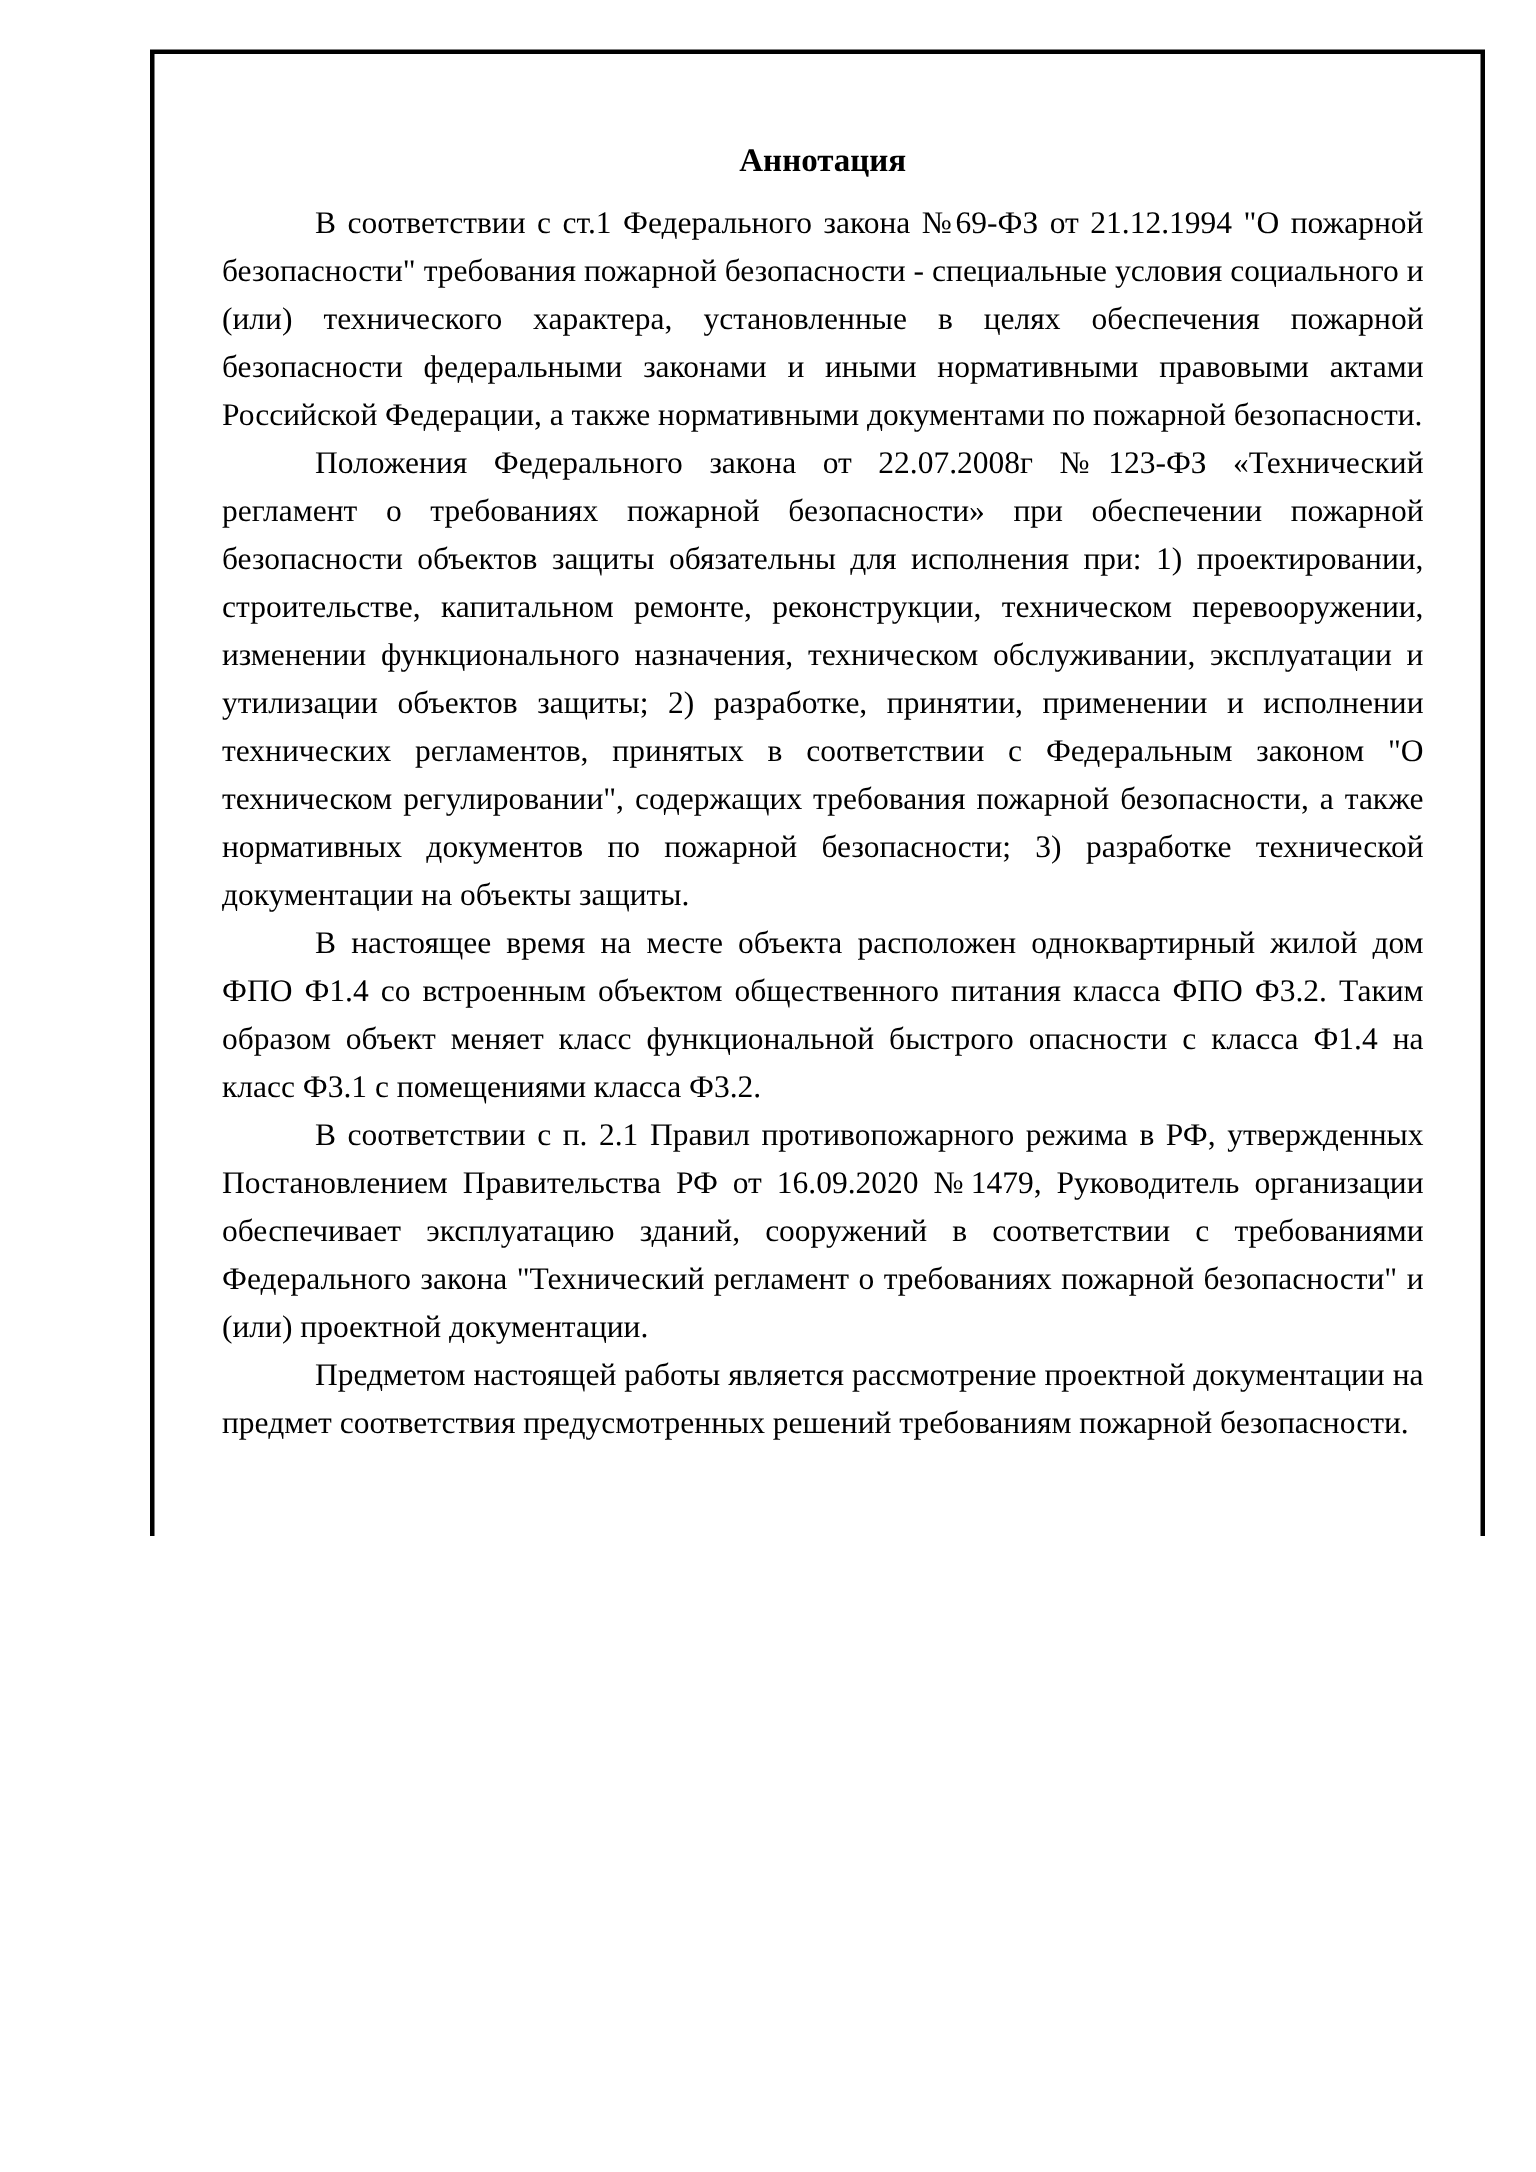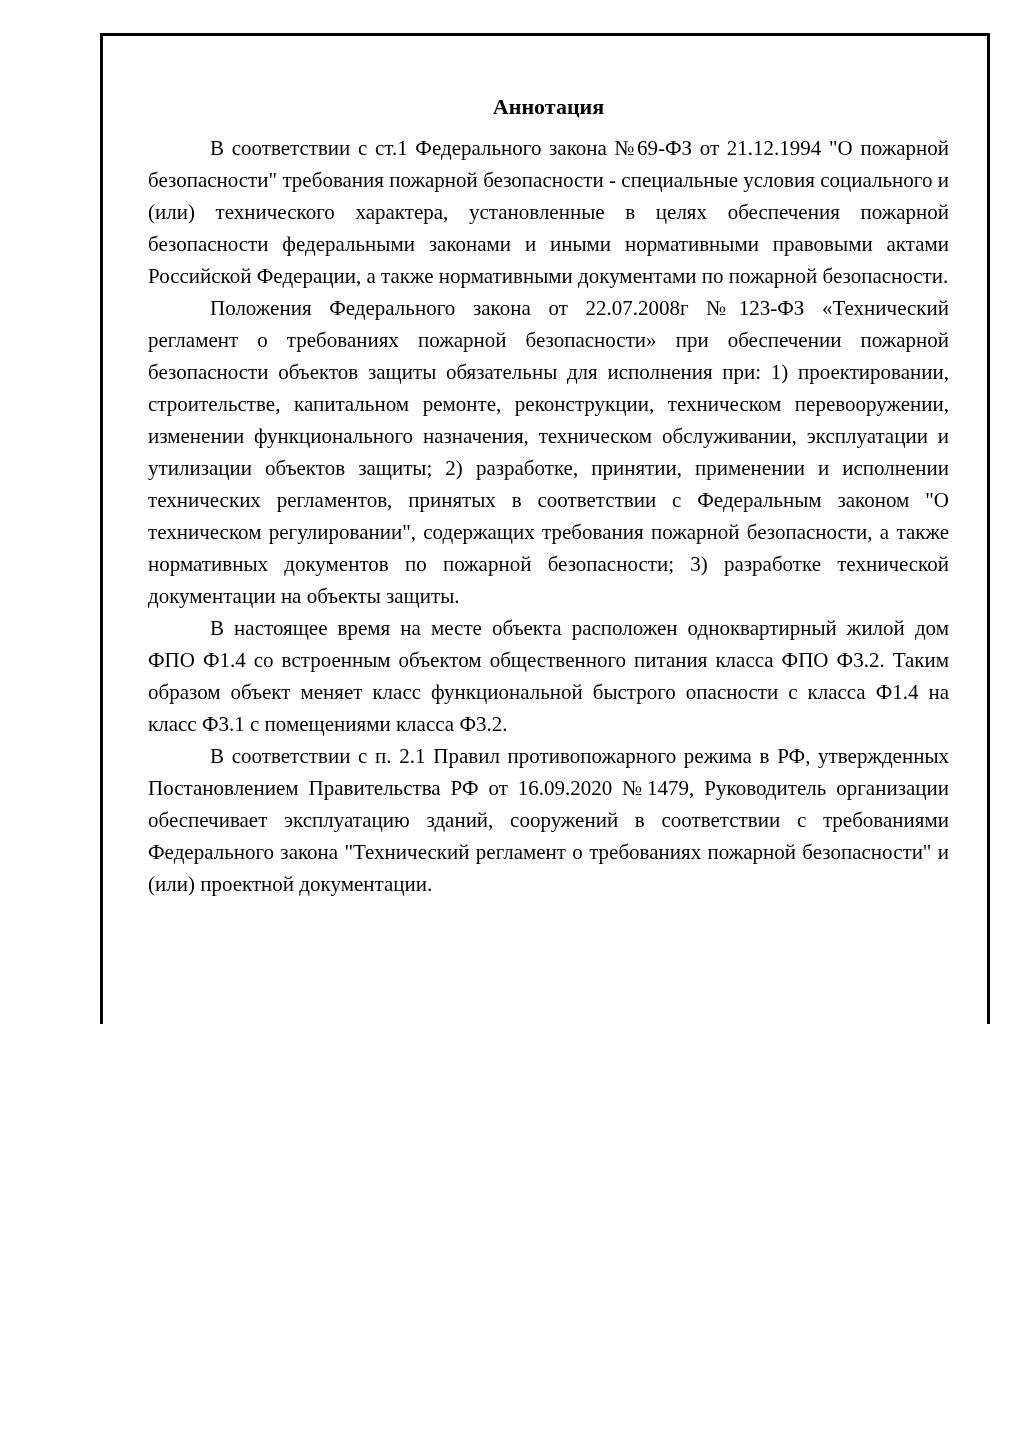--- a/index.html
+++ b/index.html
@@ -81,20 +81,21 @@
 
 <div class="page">
   <div class="frame">
 
     <div class="content">
       <h1 class="doc-heading">Аннотация</h1>
       <p class="para">В соответствии с ст.1 Федерального закона №69-ФЗ от 21.12.1994 "О пожарной безопасности" требования пожарной безопасности - специальные условия социального и (или) технического характера, установленные в целях обеспечения пожарной безопасности федеральными законами и иными нормативными правовыми актами Российской Федерации, а также нормативными документами по пожарной безопасности.</p>
       <p class="para">Положения Федерального закона от 22.07.2008г №123-ФЗ «Технический регламент о требованиях пожарной безопасности» при обеспечении пожарной безопасности объектов защиты обязательны для исполнения при: 1) проектировании, строительстве, капитальном ремонте, реконструкции, техническом перевооружении, изменении функционального назначения, техническом обслуживании, эксплуатации и утилизации объектов защиты; 2) разработке, принятии, применении и исполнении технических регламентов, принятых в соответствии с  Федеральным законом "О техническом регулировании", содержащих требования пожарной безопасности, а также нормативных документов по пожарной безопасности; 3) разработке технической документации на объекты защиты.</p>
       <p class="para">В настоящее время на месте объекта расположен одноквартирный жилой дом ФПО Ф1.4 со встроенным объектом общественного питания класса ФПО Ф3.2. Таким образом объект меняет класс функциональной быстрого опасности с класса Ф1.4 на класс Ф3.1 с помещениями класса Ф3.2.</p>
       <p class="para">В соответствии с п. 2.1 Правил противопожарного режима в РФ, утвержденных Постановлением Правительства РФ от 16.09.2020 №1479, Руководитель организации обеспечивает эксплуатацию зданий, сооружений в соответствии с требованиями Федерального закона "Технический регламент о требованиях пожарной безопасности" и (или) проектной документации.</p>
+      <p class="para">Предметом настоящей работы является рассмотрение проектной документации на предмет соответствия предусмотренных решений требованиям пожарной безопасности.</p>
     </div>
 
     <div class="titleblock">
 
       <div class="tb-cell" style="grid-column:1;grid-row:1;"></div>
       <div class="tb-cell" style="grid-column:2;grid-row:1;"></div>
       <div class="tb-cell" style="grid-column:3;grid-row:1;"></div>
       <div class="tb-cell" style="grid-column:4;grid-row:1;"></div>
       <div class="tb-cell" style="grid-column:5;grid-row:1;"></div>
 

